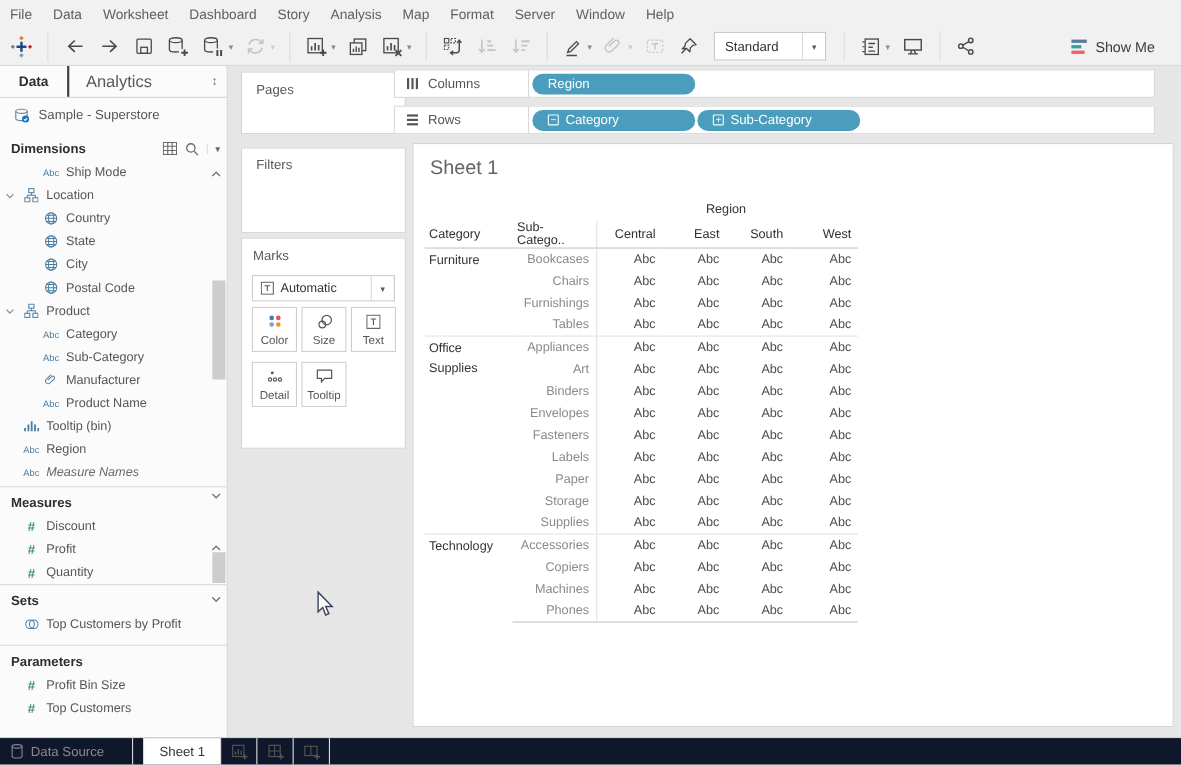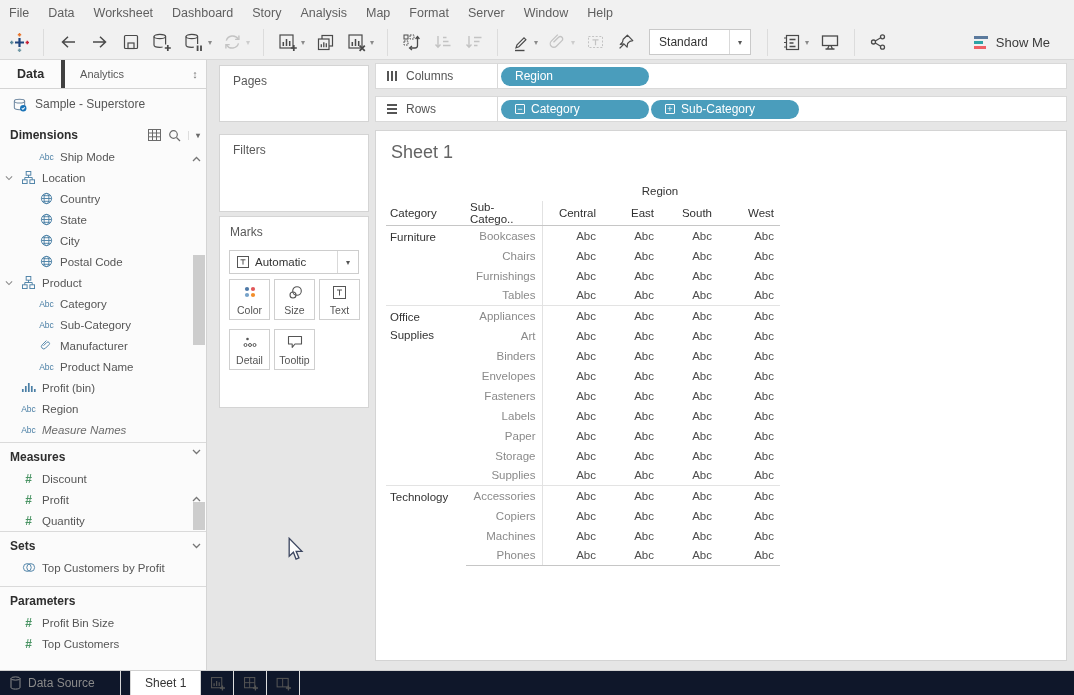--- a/index.html
+++ b/index.html
@@ -21,21 +21,21 @@
   .tb-select .val{flex:1;font-size:12px;color:#333;padding-left:9px;}
   .tb-select .dd{width:20px;height:100%;border-left:1px solid #d9d9d9;display:flex;align-items:center;justify-content:center;font-size:8px;color:#555;}
   #showme{margin-left:auto;margin-right:20px;display:flex;align-items:center;gap:7px;}
   #showme .lbl{font-size:13px;color:#3b3b3b;}
   
   #main{left:0;top:60px;width:1074px;height:610px;background:#e6e6e6;}
   
   #datapanel{left:0;top:0;width:207px;height:610px;background:#fbfbfb;border-right:1px solid #d4d4d4;box-sizing:border-box;}
   #pane-tabs{height:28px;display:flex;border-bottom:1px solid #d4d4d4;align-items:stretch;}
   #tab-data{padding:0 17px;display:flex;align-items:center;font-size:12.5px;font-weight:bold;color:#2e2e2e;background:#fbfbfb;}
-  #tab-analytics{flex:1;display:flex;align-items:center;padding-left:15px;font-size:11px;color:#585858;border-left:4px solid #404040;}
+  #tab-analytics{flex:1;display:flex;align-items:center;padding-left:15px;font-size:15px;color:#585858;border-left:2px solid #404040;}
   #swap-panes{width:22px;display:flex;align-items:center;justify-content:center;color:#777;font-size:11px;}
   #datasource-row{height:30px;display:flex;align-items:center;padding-left:12px;gap:8px;font-size:12px;color:#565656;}
   .sec-h{display:flex;align-items:center;font-size:12px;font-weight:bold;color:#2e2e2e;padding:7px 6px 4px 10px;}
   .sec-h .sp{flex:1;}
   .sec-h .hic{color:#6b6b6b;margin-left:7px;display:flex;align-items:center;}
   .sec-sep{border-top:1px solid #dadada;}
   .field-row{height:21px;display:flex;align-items:center;font-size:11.5px;color:#565656;padding-left:18px;white-space:nowrap;overflow:hidden;}
   .field-row.indent1{padding-left:36px;}
   .field-row.hasexp{padding-left:5px;}
   .exp{width:13px;color:#8a8a8a;display:flex;align-items:center;}
@@ -51,21 +51,21 @@
   .card-label{font-size:12px;color:#585858;padding:8px 0 0 13px;}
   #marks-dd{position:absolute;left:9px;right:9px;top:33px;height:22px;border:1px solid #cdcdcd;background:#fff;display:flex;align-items:center;}
   #marks-dd .mic{margin:0 6px 0 7px;display:flex;}
   #marks-dd .val{flex:1;font-size:11.5px;color:#333;}
   #marks-dd .dd{width:20px;align-self:stretch;border-left:1px solid #d9d9d9;display:flex;align-items:center;justify-content:center;font-size:8px;color:#555;}
   #marks-buttons{position:absolute;left:9px;top:62px;width:134px;display:flex;flex-wrap:wrap;gap:9px 4px;}
   .mbtn{width:41px;height:41px;border:1px solid #cfcfcf;background:#fff;box-sizing:border-box;display:flex;flex-direction:column;align-items:center;padding-bottom:3px;}
   .mbtn .micon{flex:1;display:flex;align-items:center;}
   .mbtn .mlab{font-size:10.5px;color:#555;}
   
-  .shelf{position:absolute;left:375px;width:692px;height:26px;display:flex;}
+  .shelf{position:absolute;left:358px;width:692px;height:26px;display:flex;}
   .shelf-label{width:123px;background:#fff;border:1px solid #d9d9d9;display:flex;align-items:center;padding-left:10px;gap:8px;font-size:12px;color:#555;box-sizing:border-box;}
   .shelf-pills{flex:1;background:#fff;border:1px solid #d9d9d9;border-left:none;display:flex;align-items:center;padding-left:3px;gap:2px;box-sizing:border-box;}
   .pill{height:19px;width:148px;border-radius:10px;background:#4a9dbc;color:#fff;font-size:12px;display:flex;align-items:center;padding-left:14px;box-sizing:border-box;gap:6px;}
   .pill .pbox{width:10px;height:10px;border:1px solid rgba(255,255,255,.95);border-radius:1px;font-size:9px;line-height:9px;display:flex;align-items:center;justify-content:center;box-sizing:border-box;}
   
   #canvas{left:375px;top:70px;width:692px;height:531px;background:#fff;border:1px solid #d4d4d4;box-sizing:border-box;}
   #sheet-title{position:absolute;left:15px;top:11px;font-size:18px;color:#646464;}
   #xtab-wrap{position:absolute;left:10px;top:50px;}
   table.xtab{border-collapse:collapse;table-layout:fixed;font-size:11.5px;}
   .xtab td,.xtab th{padding:0 6px 0 4px;height:20px;font-weight:normal;box-sizing:border-box;}
@@ -442,21 +442,21 @@
             <span class="abctxt">Abc</span>
           </span>
           <span class="flabel">Product Name</span>
         </div>
         <div class="field-row">
           <span class="ticon">
             <svg width="15" height="13" viewBox="0 0 15 13">
               <path d="M1.8 11 v-3 M4.8 11 v-6 M7.8 11 v-9 M10.8 11 v-6 M13.8 11 v-3" stroke="#4a7fa5" stroke-width="1.7" fill="none"></path>
             </svg>
           </span>
-          <span class="flabel">Profit (bin)</span>
+          <span class="flabel">Tooltip (bin)</span>
         </div>
         <div class="field-row">
           <span class="ticon">
             <span class="abctxt">Abc</span>
           </span>
           <span class="flabel">Region</span>
         </div>
         <div class="field-row">
           <span class="ticon">
             <span class="abctxt">Abc</span>

